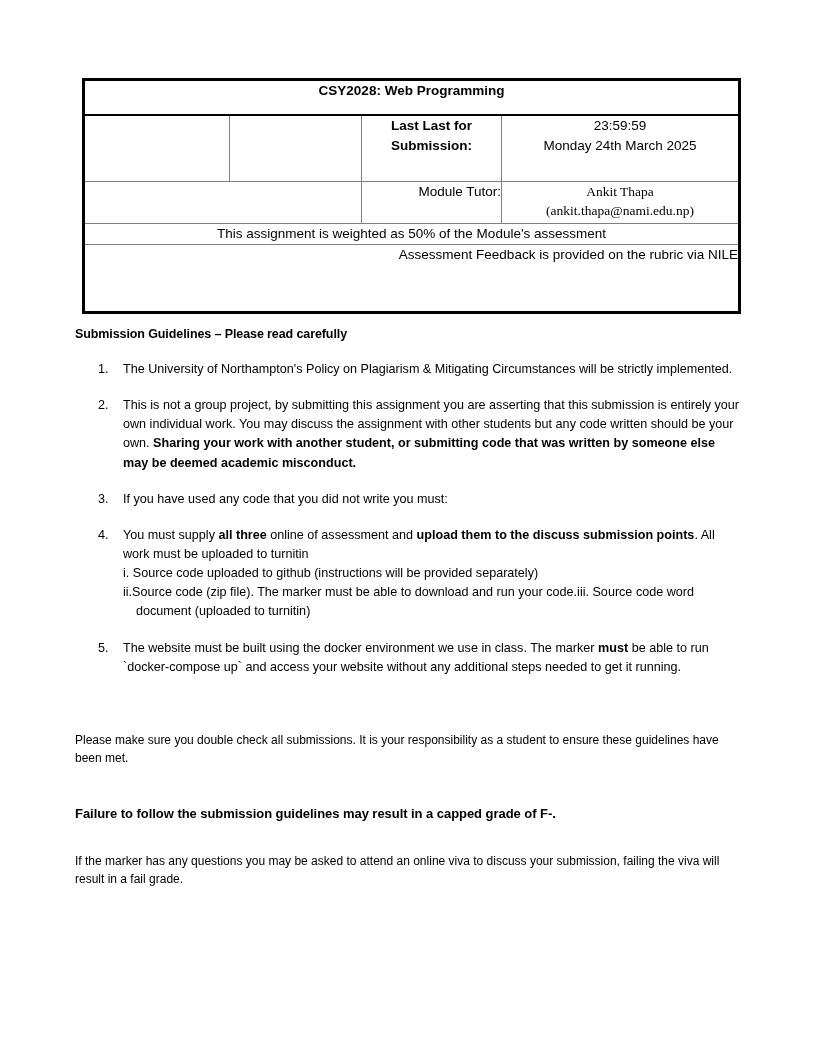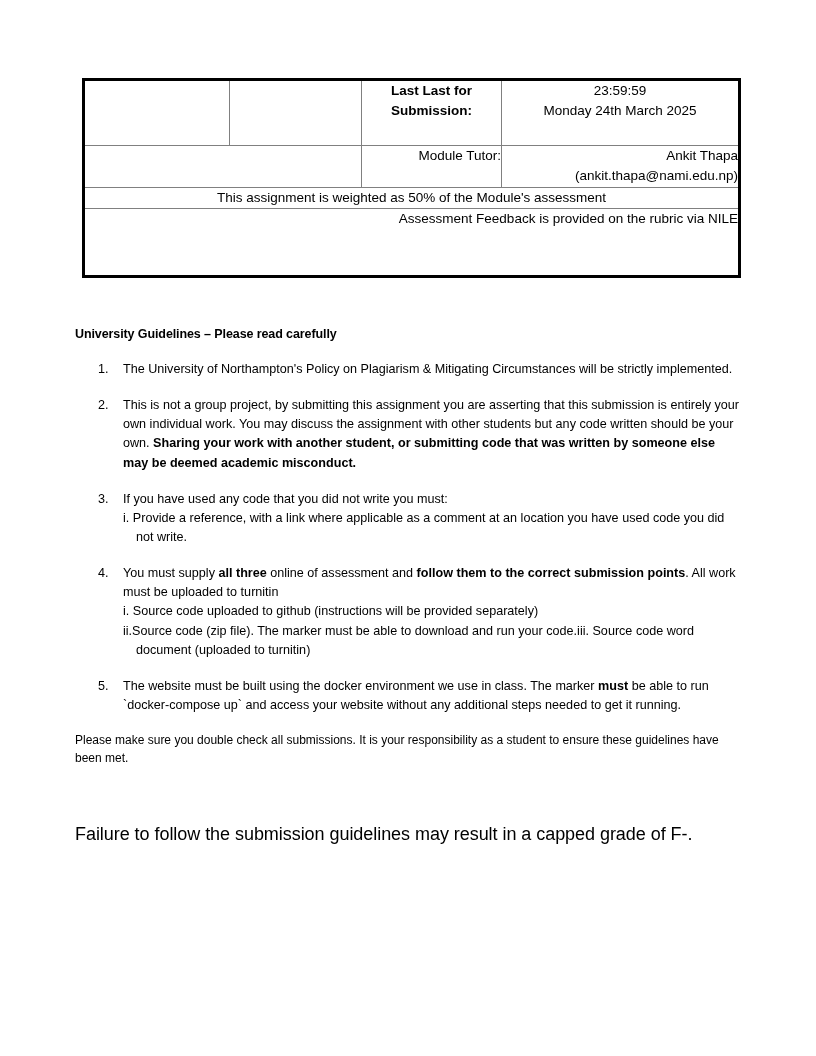--- a/index.html
+++ b/index.html
@@ -61,22 +61,23 @@
     font-weight: normal;
     padding: 8px 6px 0 6px;
     margin-top: 40px;
   }
   .r3 { height: 42px; margin-top: 7px; }
   .tutorlabel-cell {
     text-align: right;
     padding: 7px 6px 0 6px;
   }
   .tutorname-cell {
-    text-align: right;
+    text-align: center;
     padding: 7px 6px 0 9px;
+    font-family: Liberation Serif, serif;
   }
   .weight-cell {
     text-align: center;
     height: 20px;
     vertical-align: middle;
     padding: 2px 0 3px 0;
   }
   .feedback-cell {
     text-align: right;
     height: 66px;
@@ -128,40 +129,43 @@
     width: 665px;
     font-size: 12px;
     line-height: 1.52;
   }
   .para-double { top: 731px; }
   .para-viva { top: 852px; }
 
   .capped-heading {
     position: absolute;
     left: 75px;
-    top: 824px;
+    top: 806px;
     width: 680px;
-    font-size: 18px;
-    font-weight: normal;
+    font-size: 13px;
+    font-weight: bold;
     letter-spacing: -0.05px;
   }
 </style>
 </head>
 <body>
 
 <div class="page">
 
   <table class="header-table">
     <colgroup>
       <col style="width:146px">
       <col style="width:132px">
       <col style="width:140px">
       <col style="width:238px">
     </colgroup>
     <tbody>
+      <tr>
+        <td class="title-cell" colspan="4">CSY2028: Web Programming</td>
+      </tr>
       <tr class="r2">
         <td class="blank-cell"></td>
         <td class="blank-cell"></td>
         <td class="lastdate-cell">Last Last for Submission:</td>
         <td class="duedate-cell">
           <div>23:59:59</div>
           <div>Monday 24th March 2025</div>
         </td>
       </tr>
       <tr class="r3">
@@ -174,52 +178,52 @@
       </tr>
       <tr>
         <td class="weight-cell" colspan="4">This assignment is weighted as 50% of the Module's assessment</td>
       </tr>
       <tr>
         <td class="feedback-cell" colspan="4">Assessment Feedback is provided on the rubric via NILE</td>
       </tr>
     </tbody>
   </table>
 
-  <div class="guidelines-heading">University Guidelines – Please read carefully</div>
+  <div class="guidelines-heading">Submission Guidelines – Please read carefully</div>
 
   <div class="list">
 
     <div class="li">
       <span class="num">1.</span>
       <span>The University of Northampton's Policy on Plagiarism &amp; Mitigating Circumstances will be strictly implemented.</span>
     </div>
 
     <div class="li">
       <span class="num">2.</span>
       <span>This is not a group project, by submitting this assignment you are asserting that this submission is entirely your own individual work. You may discuss the assignment with other students but any code written should be your own. </span><b>Sharing your work with another student, or submitting code that was written by someone else may be deemed academic misconduct.</b>
     </div>
 
     <div class="li">
       <span class="num">3.</span>
       <span>If you have used any code that you did not write you must:</span>
-      <div class="sub sub-hang">i. Provide a reference, with a link where applicable as a comment at an location you have used code you did not write.</div>
     </div>
 
     <div class="li">
       <span class="num">4.</span>
-      <span>You must supply </span><b>all three</b><span> online of assessment and </span><b>follow them to the correct submission points</b><span>. All work must be uploaded to turnitin</span>
+      <span>You must supply </span><b>all three</b><span> online of assessment and </span><b>upload them to the discuss submission points</b><span>. All work must be uploaded to turnitin</span>
       <div class="sub">i. Source code uploaded to github (instructions will be provided separately)</div>
       <div class="sub sub-hang">ii.Source code (zip file). The marker must be able to download and run your code.iii. Source code word document (uploaded to turnitin)</div>
     </div>
 
     <div class="li">
       <span class="num">5.</span>
       <span>The website must be built using the docker environment we use in class. The marker </span><b>must</b><span> be able to run `docker-compose up` and access your website without any additional steps needed to get it running.</span>
     </div>
 
   </div>
 
   <div class="para para-double">Please make sure you double check all submissions. It is your responsibility as a student to ensure these guidelines have been met.</div>
 
   <div class="capped-heading">Failure to follow the submission guidelines may result in a capped grade of F-.</div>
 
+  <div class="para para-viva">If the marker has any questions you may be asked to attend an online viva to discuss your submission, failing the viva will result in a fail grade.</div>
 
 </div>
 
 </body></html>

